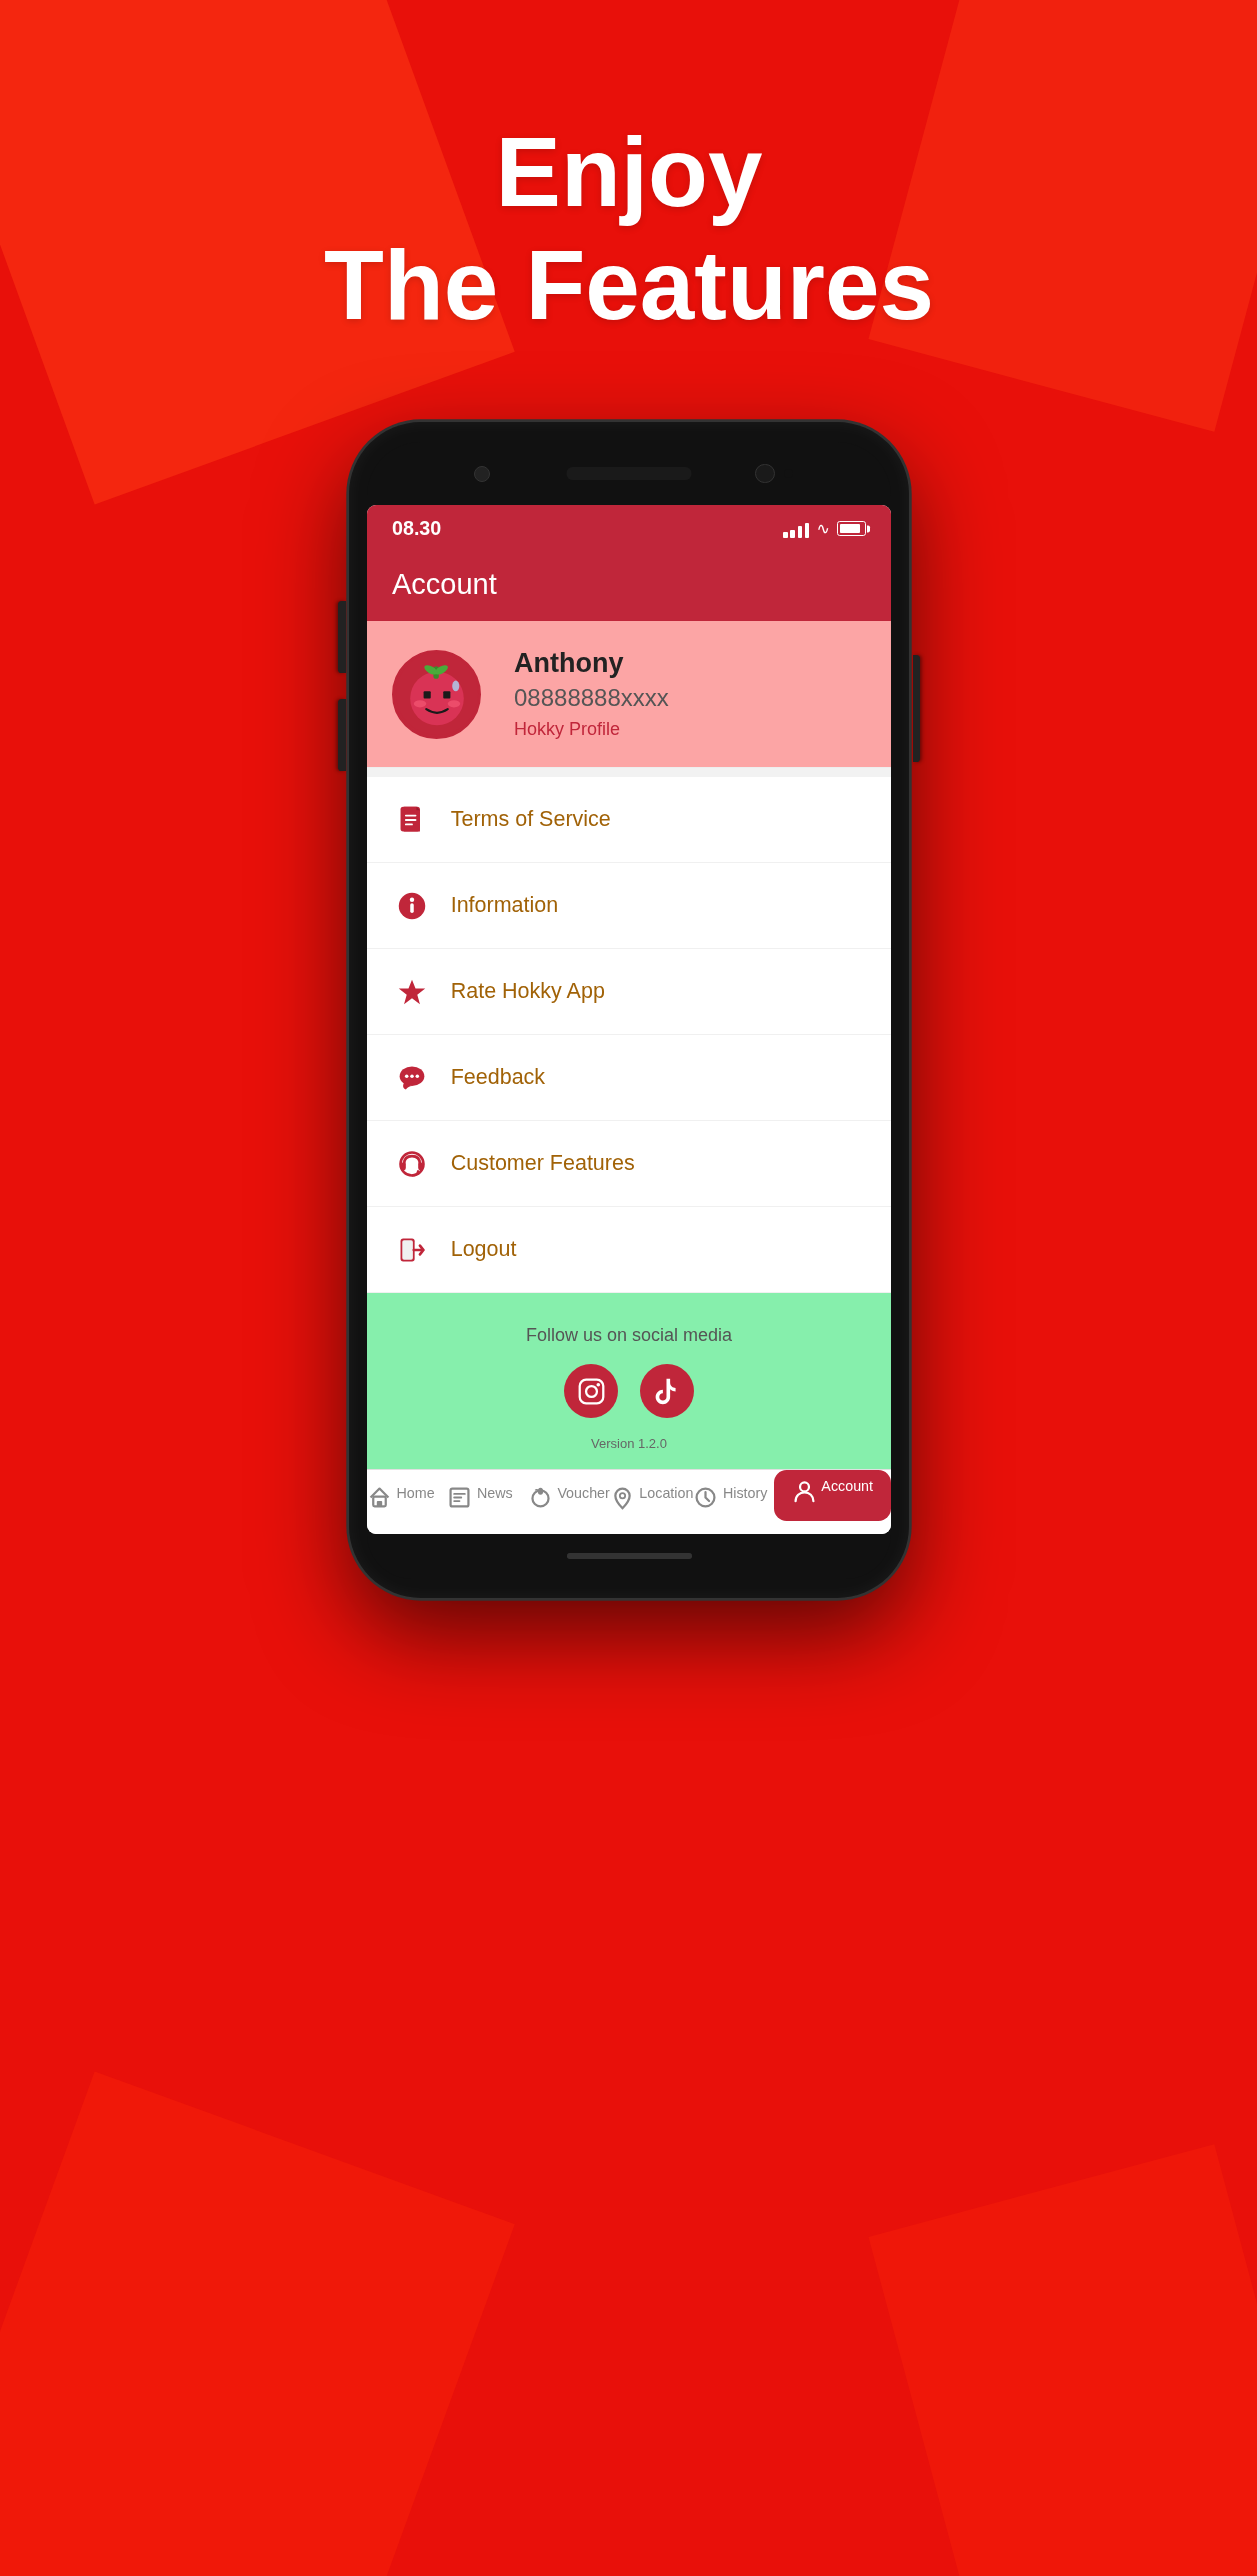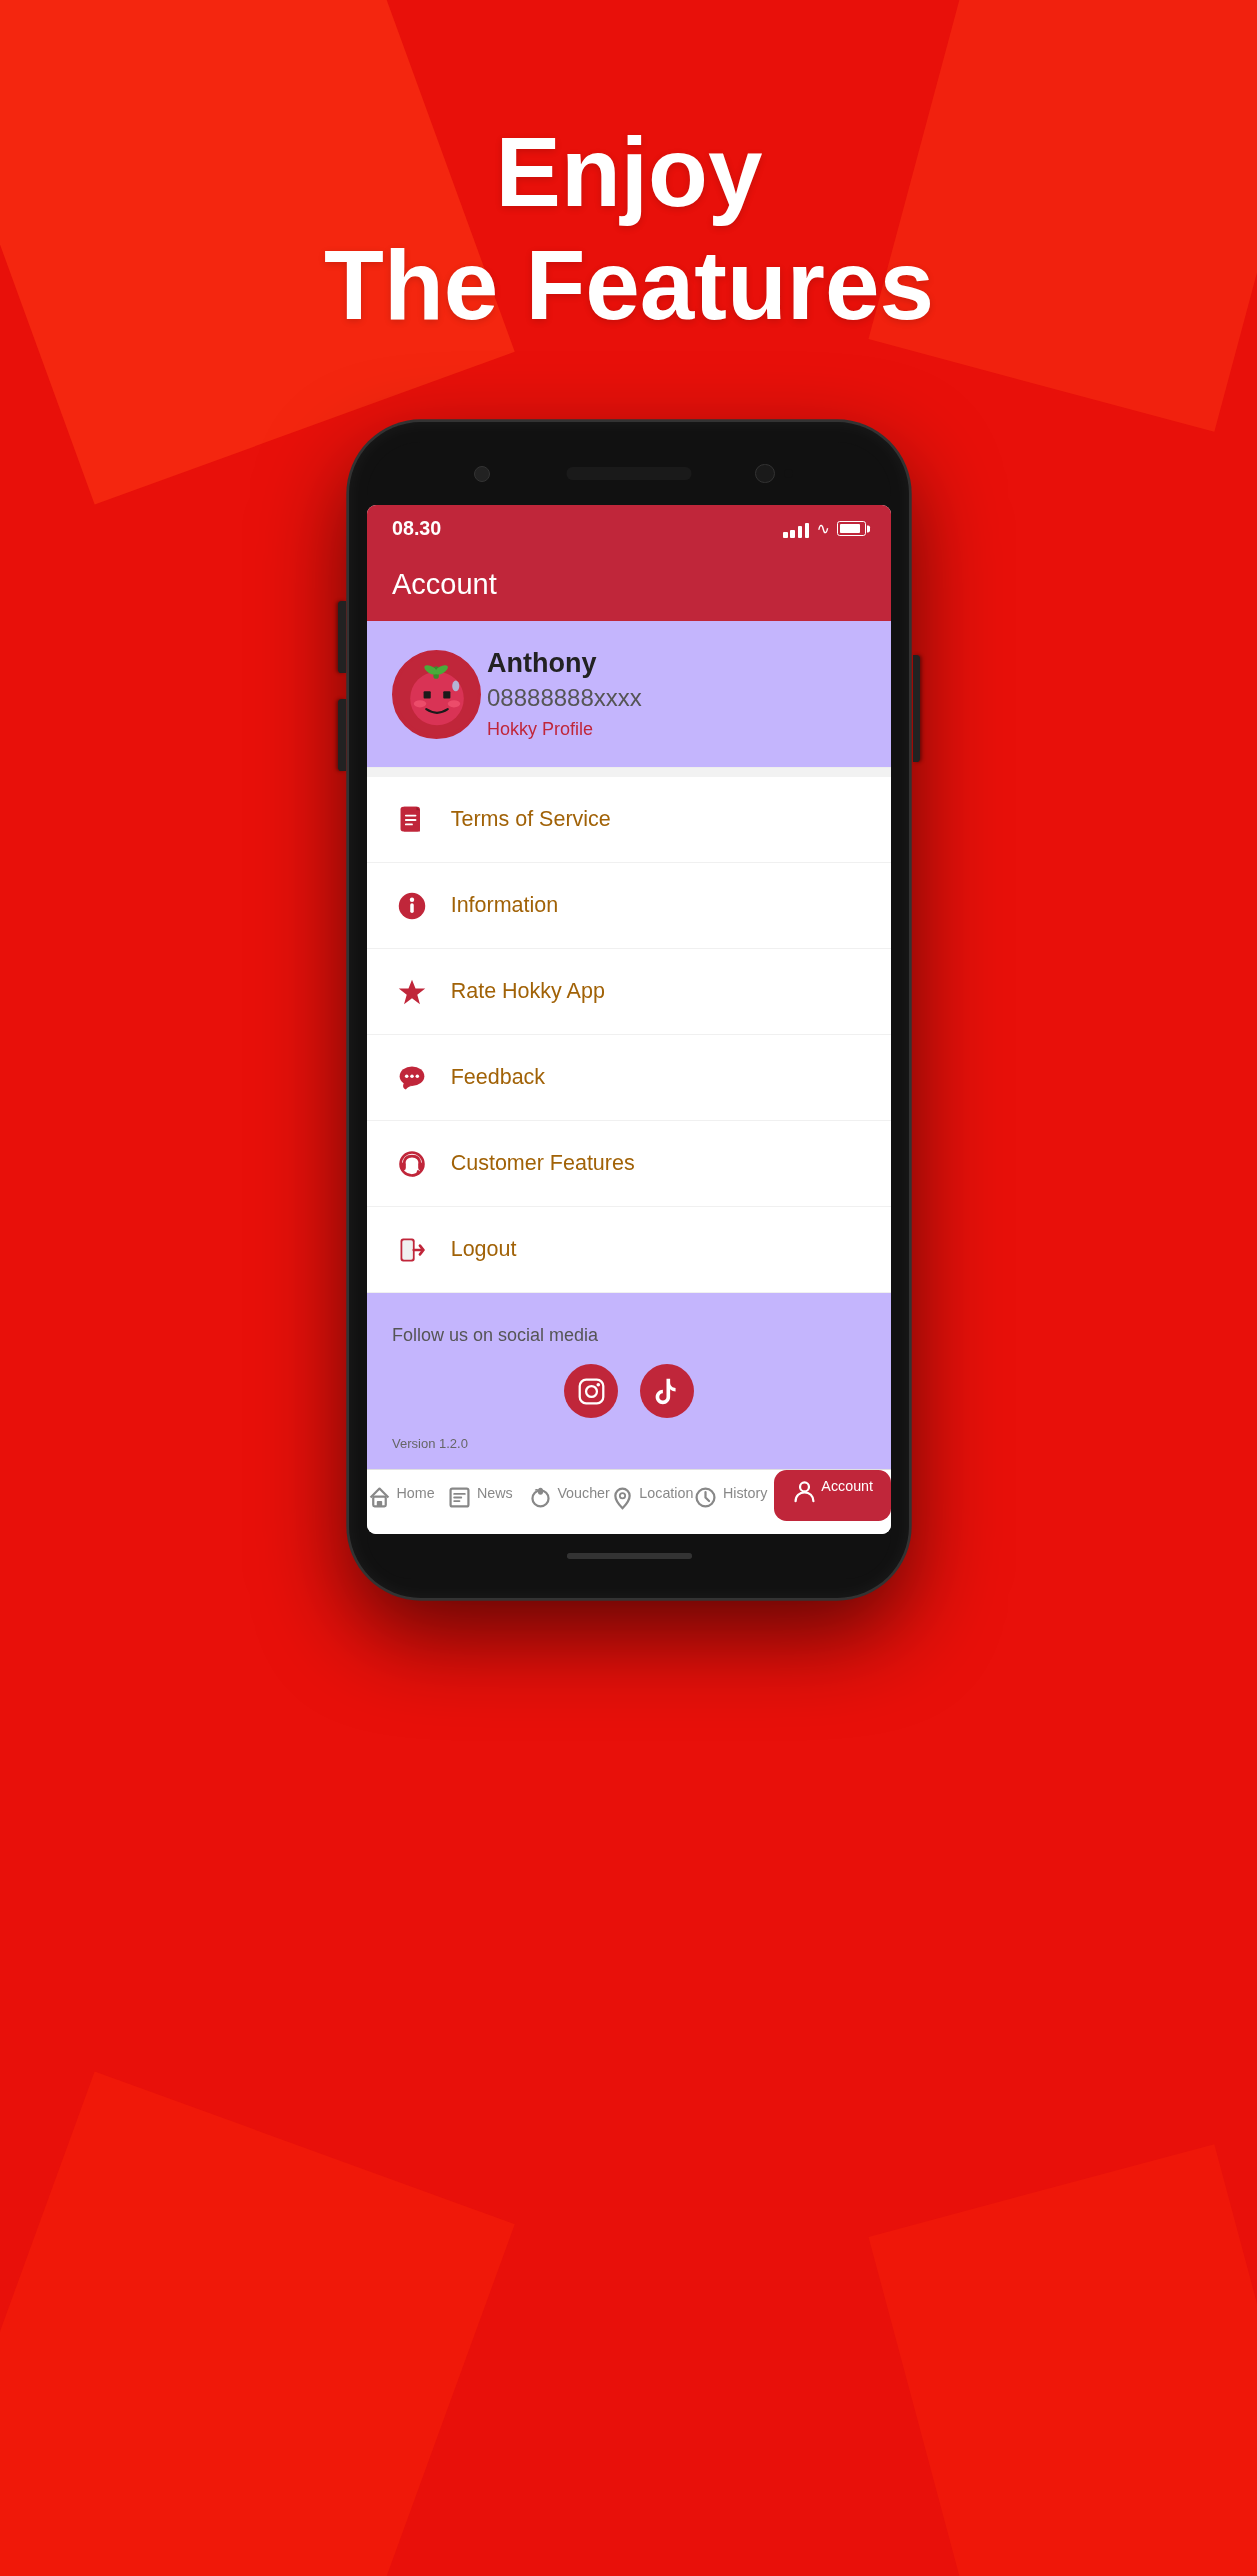--- a/index.html
+++ b/index.html
@@ -232,25 +232,25 @@
       padding: 16px 25px 19.7px;
     }
     .app-header-title {
       color: white;
       font-size: 29px;
       font-weight: 500;
     }
 
     
     .profile-section {
-      background: #c4b5fd;
+      background: #fca5a5;
       padding: 27px 25px;
       display: flex;
       align-items: center;
-      gap: 6px;
+      gap: 33px;
       border-bottom: 0.9px solid #eee;
     }
     .avatar-container {
       width: 89px; height: 89px;
       border-radius: 50%;
       border: 2.7px solid #c0263a;
       overflow: hidden;
       flex-shrink: 0;
       background: #c0263a;
       display: flex;
@@ -298,22 +298,23 @@
       font-size: 25px;
     }
     .menu-label {
       font-size: 21.5px;
       color: #a16207;
       font-weight: 400;
     }
 
     
     .social-section {
-      background: #c4b5fd;
+      background: #86efac;
       padding: 32px 25px 18px;
+      text-align: center;
     }
     .social-follow-text {
       font-size: 18px;
       color: #555;
       margin-bottom: 18px;
     }
     .social-icons {
       display: flex;
       justify-content: center;
       gap: 21.5px;

